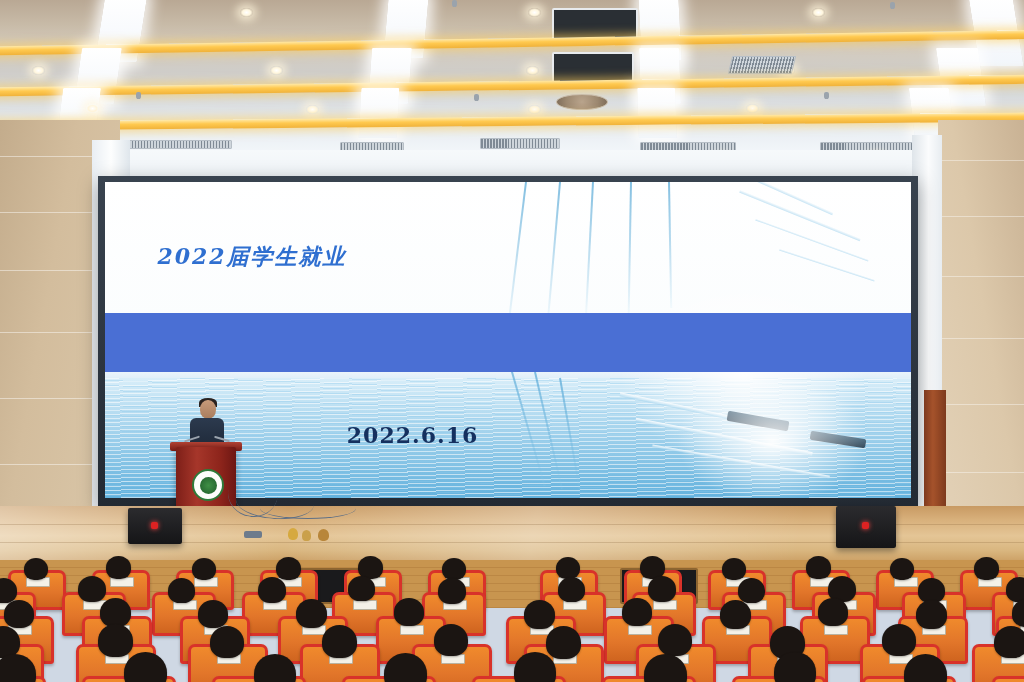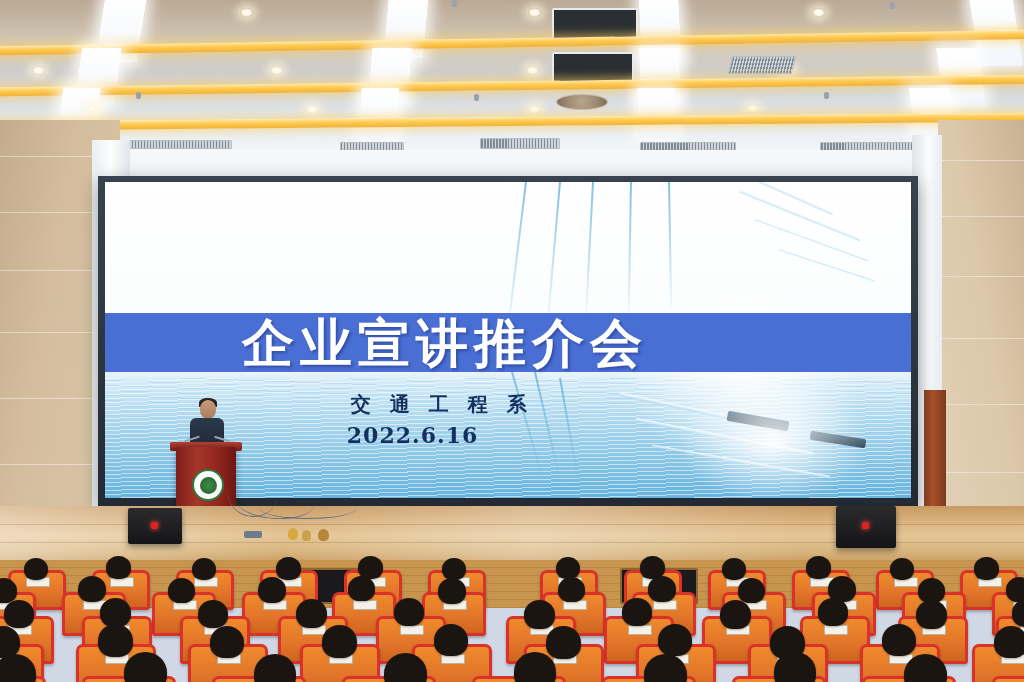--- a/index.html
+++ b/index.html
@@ -248,22 +248,21 @@
         <div class="rail" style="left:30%;top:72%;width:170px;height:4px;transform:rotate(12deg);"></div>
         <div class="rail" style="left:34%;top:80%;width:180px;height:4px;transform:rotate(11deg);"></div>
         <div class="rail" style="left:38%;top:88%;width:180px;height:3px;transform:rotate(10deg);"></div>
         <div class="dark-bar" style="left:56%;top:74%;width:62px;height:10px;transform:rotate(10deg);"></div>
         <div class="dark-bar" style="left:76%;top:80%;width:56px;height:9px;transform:rotate(9deg);"></div>
         <div class="glow" style="left:44%;top:62%;width:46%;height:40%;"></div>
       </div>
 
       <div class="slide-mid"></div>
 
-      <div class="main-title">企业宣讲推介会</div>
-      <div class="dept">交 通 工 程 系</div>
+      <div class="sub1">2022届学生就业</div>
       <div class="date">2022.6.16</div>
     </div>
   </div>
 
   <div class="speaker-hair"></div>
   <div class="speaker-head"></div>
   <div class="speaker-body"></div>
   <div class="mic" style="left:184px;top:438px;width:16px;height:2px;transform:rotate(-18deg);"></div>
   <div class="mic" style="left:214px;top:438px;width:16px;height:2px;transform:rotate(16deg);"></div>
   <div class="podium-top"></div>

